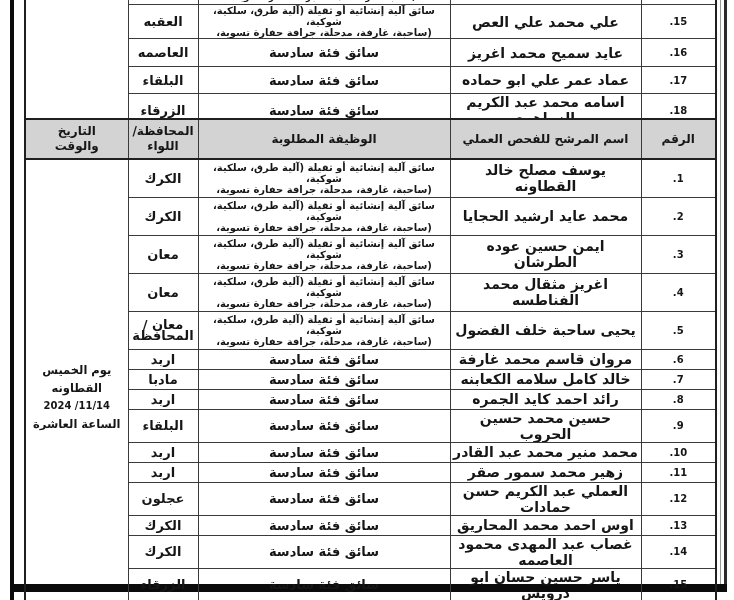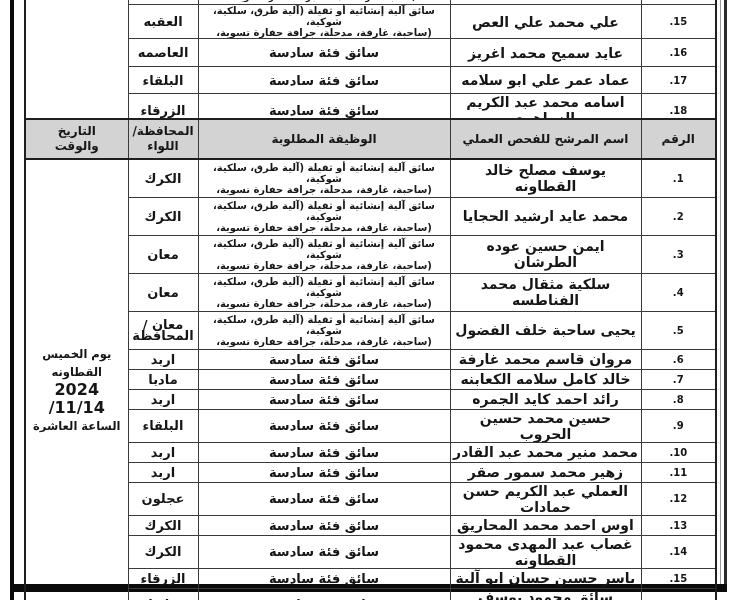--- a/index.html
+++ b/index.html
@@ -25,21 +25,21 @@
   .sliver-clip span{display:block;margin-top:-8px;font-size:8.5px;line-height:11px;white-space:nowrap}
   .r15{height:27px}.r16{height:28px}.r17{height:27px}.r18{height:24px}
   .r-tall{height:38px}.r-short{height:20px}.r-last{height:26px}
   td.num{font-size:10px}
   td.name{font-size:14px}
   td.job-long{font-size:10px;line-height:11px;white-space:pre-line}
   td.job-short{font-size:13px}
   td.gov{font-size:13px;line-height:11px}
   td.date-cell{vertical-align:middle}
   .date-block{font-size:11.5px;line-height:18px}
-  .date-block .ltr{direction:ltr;unicode-bidi:isolate;font-size:16px}
+  .date-block .ltr{direction:ltr;unicode-bidi:isolate;font-size:10px}
   .ltr{direction:ltr;unicode-bidi:isolate}
 </style>
 </head>
 <body>
 
 <div class="page">
 
   <div class="edge-left"></div>
   <div class="edge-right-thin"></div>
   <div class="edge-right"></div>
@@ -73,21 +73,21 @@
         <td class="gov">العقبه</td>
       </tr>
       <tr class="r16">
         <td class="num"><span class="ltr">.16</span></td>
         <td class="name">عايد سميح محمد اغريز</td>
         <td class="job-short">سائق فئة سادسة</td>
         <td class="gov">العاصمه</td>
       </tr>
       <tr class="r17">
         <td class="num"><span class="ltr">.17</span></td>
-        <td class="name">عماد عمر علي ابو سلامه</td>
+        <td class="name">عماد عمر علي ابو حماده</td>
         <td class="job-short">سائق فئة سادسة</td>
         <td class="gov">البلقاء</td>
       </tr>
       <tr class="r18">
         <td class="num"><span class="ltr">.18</span></td>
         <td class="name">اسامه محمد عبد الكريم الزواهره</td>
         <td class="job-short">سائق فئة سادسة</td>
         <td class="gov">الزرقاء</td>
       </tr>
     </tbody>
@@ -137,21 +137,21 @@
         </tr>
         <tr class="r-tall">
           <td class="num"><span class="ltr">.3</span></td>
           <td class="name">ايمن حسين عوده الطرشان</td>
           <td class="job-long">سائق آلية إنشائية أو ثقيلة (آلية طرق، سلكية، شوكية،
 (ساحبة، غارفة، مدحلة، جرافة حفارة تسوية،</td>
           <td class="gov">معان</td>
         </tr>
         <tr class="r-tall">
           <td class="num"><span class="ltr">.4</span></td>
-          <td class="name">سلكية مثقال محمد الفناطسه</td>
+          <td class="name">اغريز مثقال محمد الفناطسه</td>
           <td class="job-long">سائق آلية إنشائية أو ثقيلة (آلية طرق، سلكية، شوكية،
 (ساحبة، غارفة، مدحلة، جرافة حفارة تسوية،</td>
           <td class="gov">معان</td>
         </tr>
         <tr class="r-tall">
           <td class="num"><span class="ltr">.5</span></td>
           <td class="name">يحيى ساحبة خلف الفضول</td>
           <td class="job-long">سائق آلية إنشائية أو ثقيلة (آلية طرق، سلكية، شوكية،
 (ساحبة، غارفة، مدحلة، جرافة حفارة تسوية،</td>
           <td class="gov">معان /المحافظة</td>
@@ -199,27 +199,27 @@
           <td class="gov">عجلون</td>
         </tr>
         <tr class="r-short">
           <td class="num"><span class="ltr">.13</span></td>
           <td class="name">اوس احمد محمد المحاريق</td>
           <td class="job-short">سائق فئة سادسة</td>
           <td class="gov">الكرك</td>
         </tr>
         <tr class="r-short">
           <td class="num"><span class="ltr">.14</span></td>
-          <td class="name">غصاب عبد المهدى محمود القطاونه</td>
+          <td class="name">غصاب عبد المهدى محمود العاصمه</td>
           <td class="job-short">سائق فئة سادسة</td>
           <td class="gov">الكرك</td>
         </tr>
         <tr class="r-short">
           <td class="num"><span class="ltr">.15</span></td>
-          <td class="name">ياسر حسين حسان ابو آلية</td>
+          <td class="name">ياسر حسين حسان ابو درويش</td>
           <td class="job-short">سائق فئة سادسة</td>
           <td class="gov">الزرقاء</td>
         </tr>
         <tr class="r-last">
           <td class="num"><span class="ltr">.16</span></td>
           <td class="name">سائق محمود يوسف الحبابسه</td>
           <td class="job-short">سائق فئة سادسة</td>
           <td class="gov">مادبا</td>
         </tr>
       </tbody>

